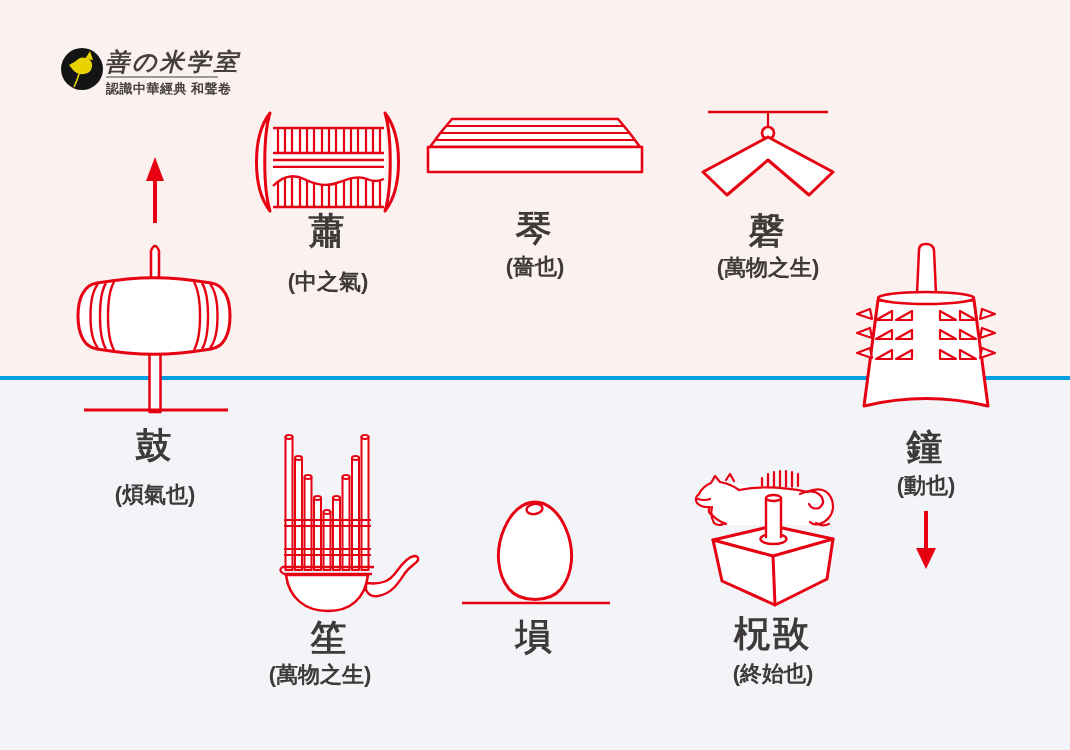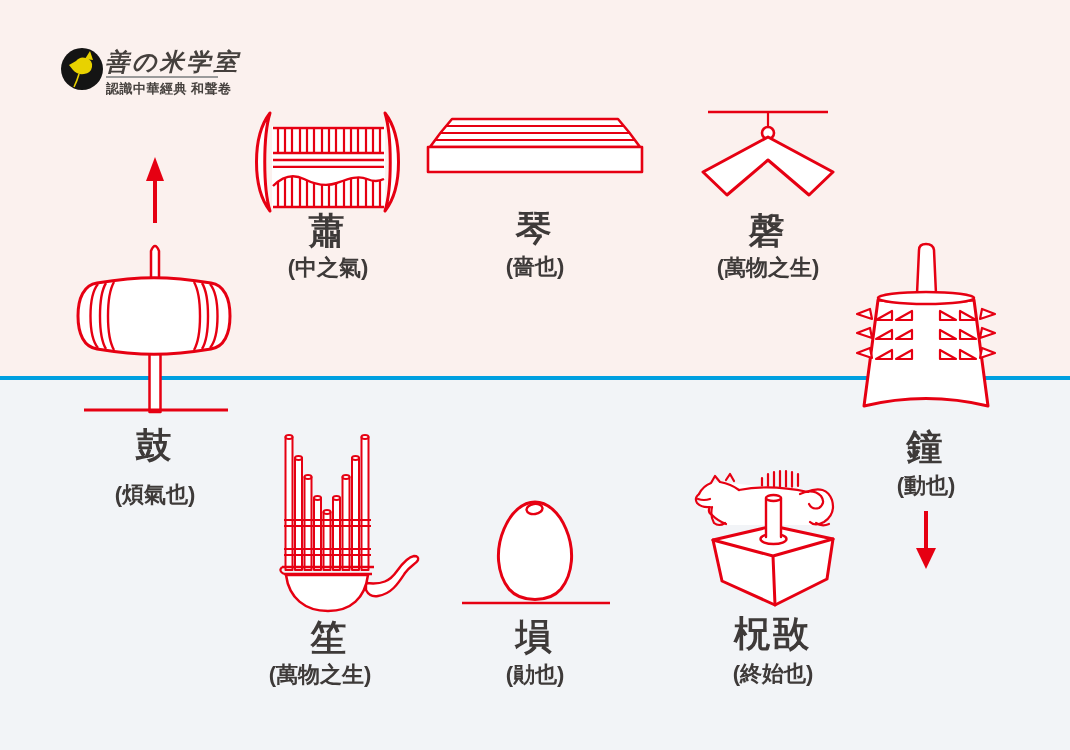--- a/index.html
+++ b/index.html
@@ -161,32 +161,31 @@
     <ellipse cx="773.5" cy="539" rx="13" ry="5" fill="#fff" stroke-width="2.4"></ellipse>
     <path d="M766,498 H781 V537 H766 Z" fill="#fff" stroke="none"></path>
     <path d="M766,498 V537 M781,498 V537" stroke-width="2.4"></path>
     <ellipse cx="773.5" cy="498" rx="7.5" ry="3" fill="#fff" stroke-width="2.4"></ellipse>
   </svg>
 
   <div class="lbl name" style="left:35px;top:428px">鼓</div>
   <div class="lbl note" style="left:35px;top:484px">(煩氣也)</div>
 
   <div class="lbl name" style="left:208px;top:213px">蕭</div>
-  <div class="lbl note" style="left:208px;top:257px">(中之氣)</div>
+  <div class="lbl note" style="left:208px;top:271px">(中之氣)</div>
 
   <div class="lbl name" style="left:415px;top:211px">琴</div>
   <div class="lbl note" style="left:415px;top:256px">(嗇也)</div>
 
   <div class="lbl name" style="left:648px;top:213px">磬</div>
   <div class="lbl note" style="left:648px;top:257px">(萬物之生)</div>
 
   <div class="lbl name" style="left:806px;top:429px">鐘</div>
   <div class="lbl note" style="left:806px;top:475px">(動也)</div>
 
   <div class="lbl name" style="left:210px;top:620px">笙</div>
   <div class="lbl note" style="left:200px;top:664px">(萬物之生)</div>
 
   <div class="lbl name" style="left:415px;top:619px">塤</div>
-  <div class="lbl note" style="left:415px;top:664px">(勛也)</div>
 
   <div class="lbl name" style="left:653px;top:616px">柷敔</div>
   <div class="lbl note" style="left:653px;top:663px">(終始也)</div>
 </div>
 
 </body></html>

